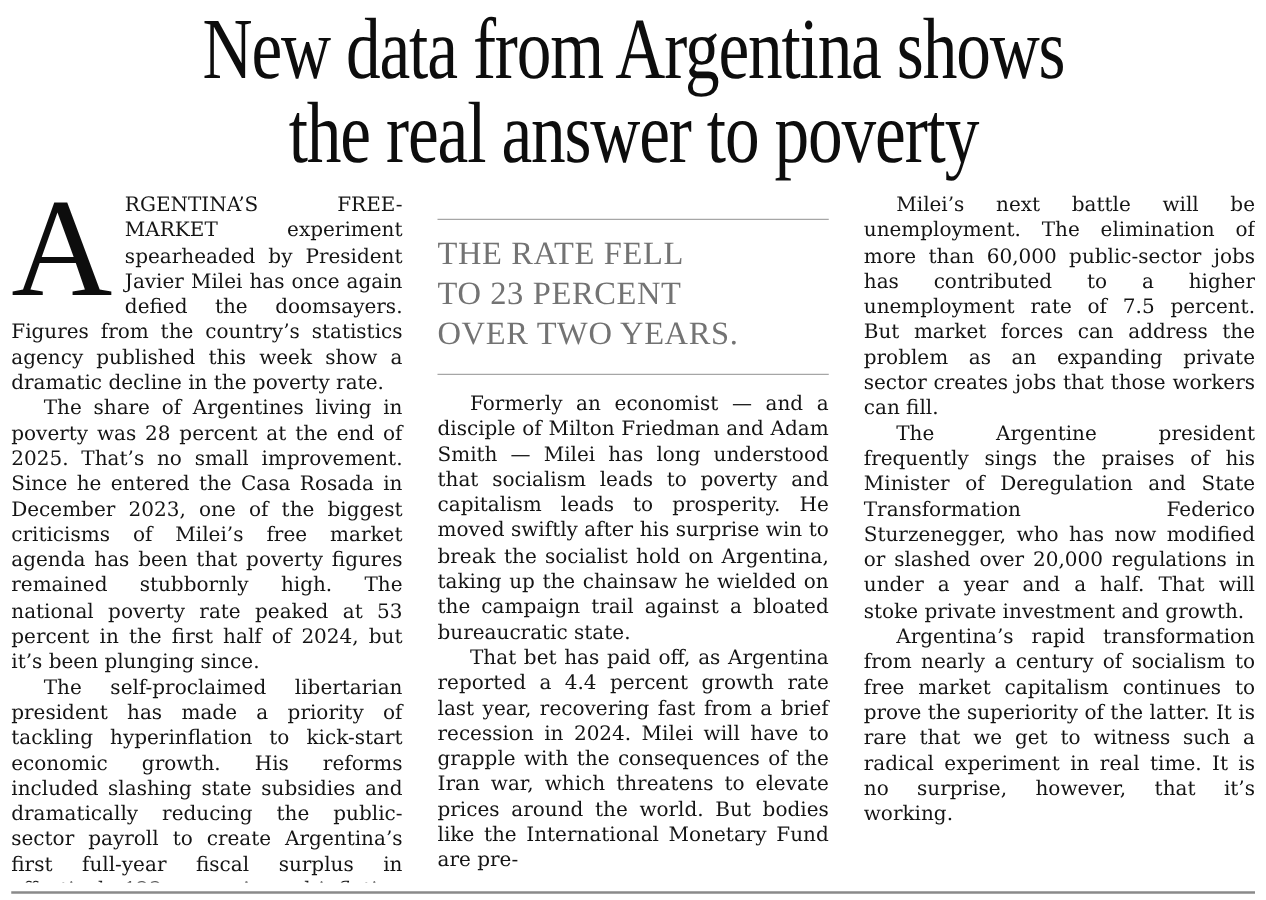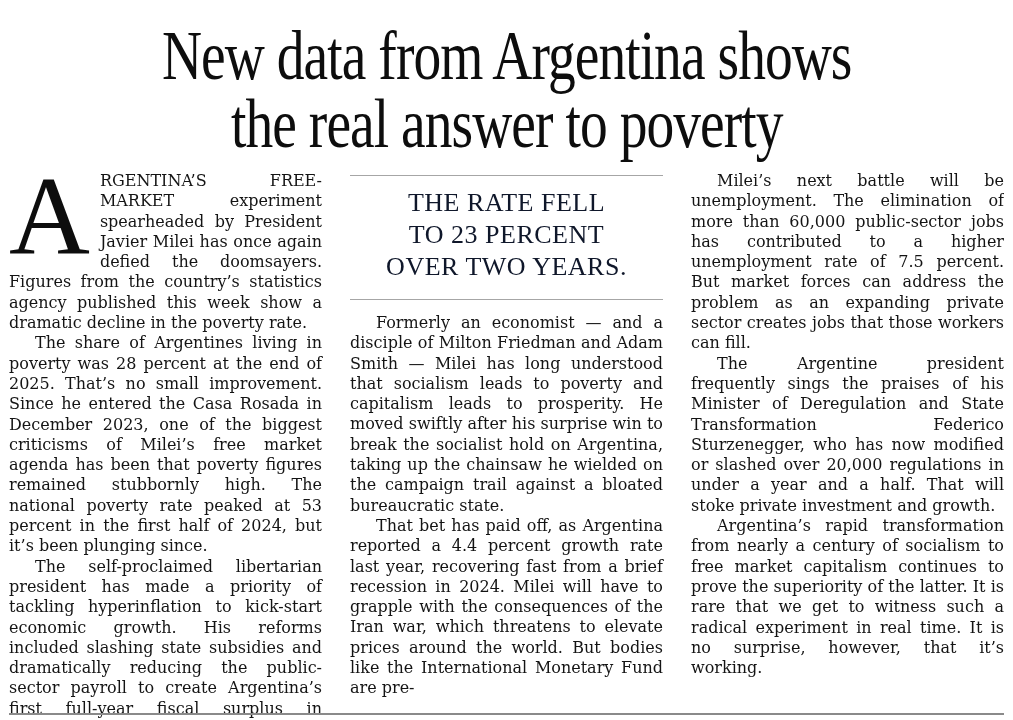--- a/index.html
+++ b/index.html
@@ -17,21 +17,21 @@
     width: 1013px;
     height: 720px;
     box-sizing: border-box;
     padding: 0 9px;
     background: #ffffff;
   }
   
   .headline {
     height: 146px;
     margin: 0;
-    padding-top: 17px;
+    padding-top: 0;
     display: flex;
     align-items: center;
     justify-content: center;
     font-weight: 400;
   }
   .headline-inner {
     text-align: center;
     font-family: "Liberation Serif", serif;
     color: #0d0d0d;
     font-size: 59px;
@@ -67,26 +67,25 @@
     font-size: 112px;
     line-height: 86px;
     height: 81px;
     margin: 2px 10px 0 0;
     color: #0d0d0d;
   }
   
   .pullquote {
     border-top: 1px solid #a6a6a6;
     border-bottom: 1px solid #a6a6a6;
-    margin: 4px 0 13px 0;
+    margin: 21px 0 13px 0;
     padding: 11px 0 16px 0;
-    text-align: center;
     text-indent: 0;
     font-family: "Liberation Serif", serif;
-    color: #0f172a;
+    color: #737373;
   }
   .pq-line {
     font-size: 26px;
     line-height: 32px;
     letter-spacing: 0.5px;
   }
   
   .bottom-rule {
     position: absolute;
     left: 9px;

